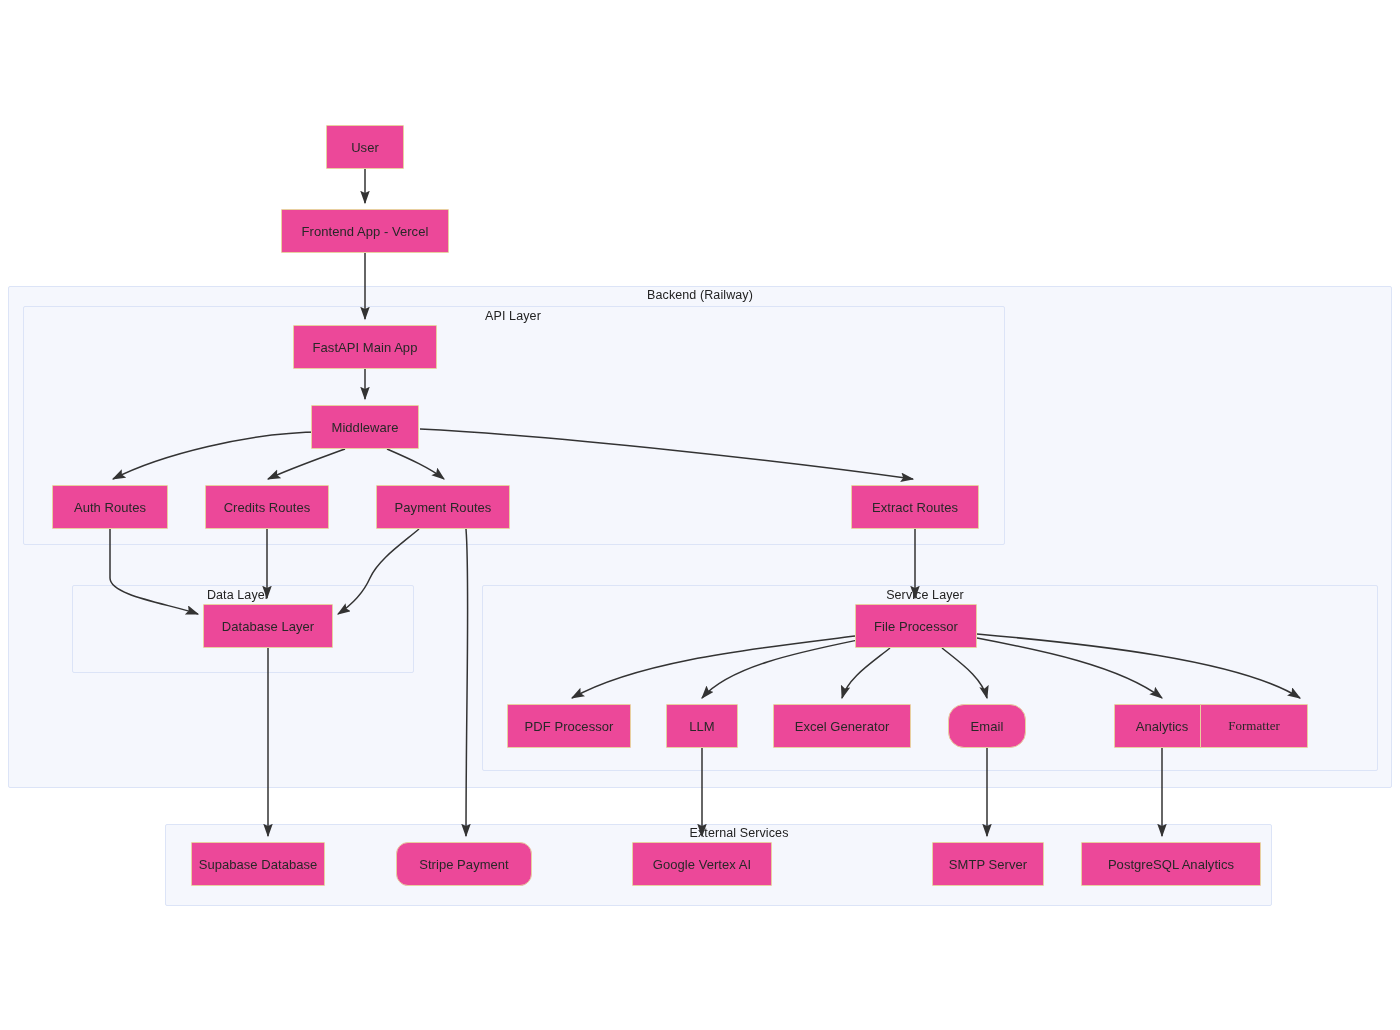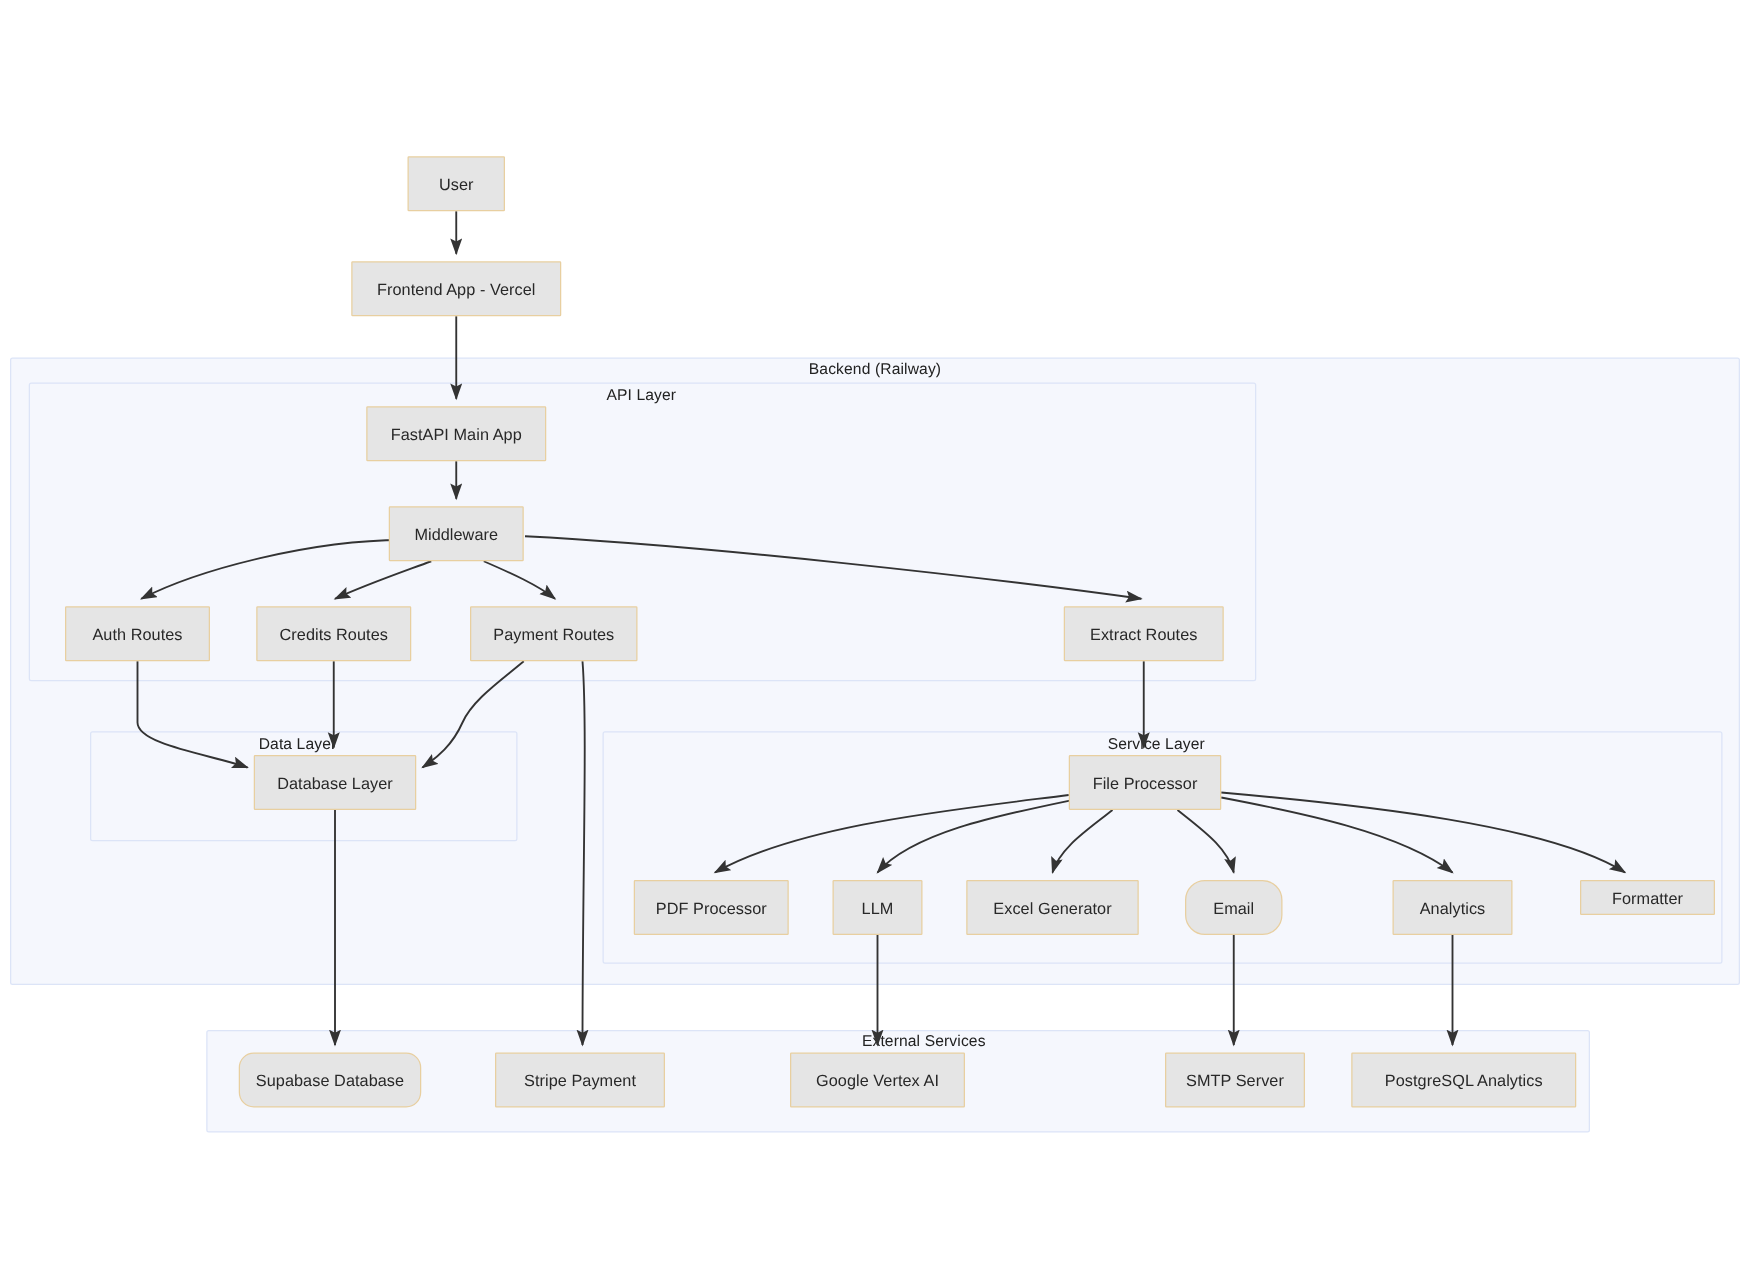--- a/index.html
+++ b/index.html
@@ -37,21 +37,21 @@
     position: absolute;
     font-size: 12.5px;
     color: #222222;
     white-space: nowrap;
     transform: translateX(-50%);
     letter-spacing: 0.1px;
   }
   .node {
     position: absolute;
     box-sizing: border-box;
-    background: #e5e5e5;
+    background: #ec4899;
     border: 1px solid #e8cfa0;
     border-radius: 1px;
     display: flex;
     align-items: center;
     justify-content: center;
     font-size: 13px;
     color: #282828;
     white-space: nowrap;
     letter-spacing: 0.05px;
   }
@@ -148,27 +148,27 @@
       </div>
       <div class="node" style="left: 773px; top: 704px; width: 138px; height: 44px;">
         <span class="node-label">Excel Generator</span>
       </div>
       <div class="node" style="left: 948px; top: 704px; width: 78px; height: 44px; border-radius: 16px;">
         <span class="node-label">Email</span>
       </div>
       <div class="node" style="left: 1114px; top: 704px; width: 96px; height: 44px; justify-content: center;">
         <span class="node-label">Analytics</span>
       </div>
-      <div class="node" style="left: 1264px; top: 704px; width: 108px; height: 28px;">
+      <div class="node" style="left: 1200px; top: 704px; width: 108px; height: 44px; font-family: Liberation Serif, serif;">
         <span class="node-label">Formatter</span>
       </div>
-      <div class="node" style="left: 191px; top: 842px; width: 146px; height: 44px; border-radius: 12px;">
+      <div class="node" style="left: 191px; top: 842px; width: 134px; height: 44px;">
         <span class="node-label">Supabase Database</span>
       </div>
-      <div class="node" style="left: 396px; top: 842px; width: 136px; height: 44px;">
+      <div class="node" style="left: 396px; top: 842px; width: 136px; height: 44px; border-radius: 12px;">
         <span class="node-label">Stripe Payment</span>
       </div>
       <div class="node" style="left: 632px; top: 842px; width: 140px; height: 44px;">
         <span class="node-label">Google Vertex AI</span>
       </div>
       <div class="node" style="left: 932px; top: 842px; width: 112px; height: 44px;">
         <span class="node-label">SMTP Server</span>
       </div>
       <div class="node" style="left: 1081px; top: 842px; width: 180px; height: 44px;">
         <span class="node-label">PostgreSQL Analytics</span>

